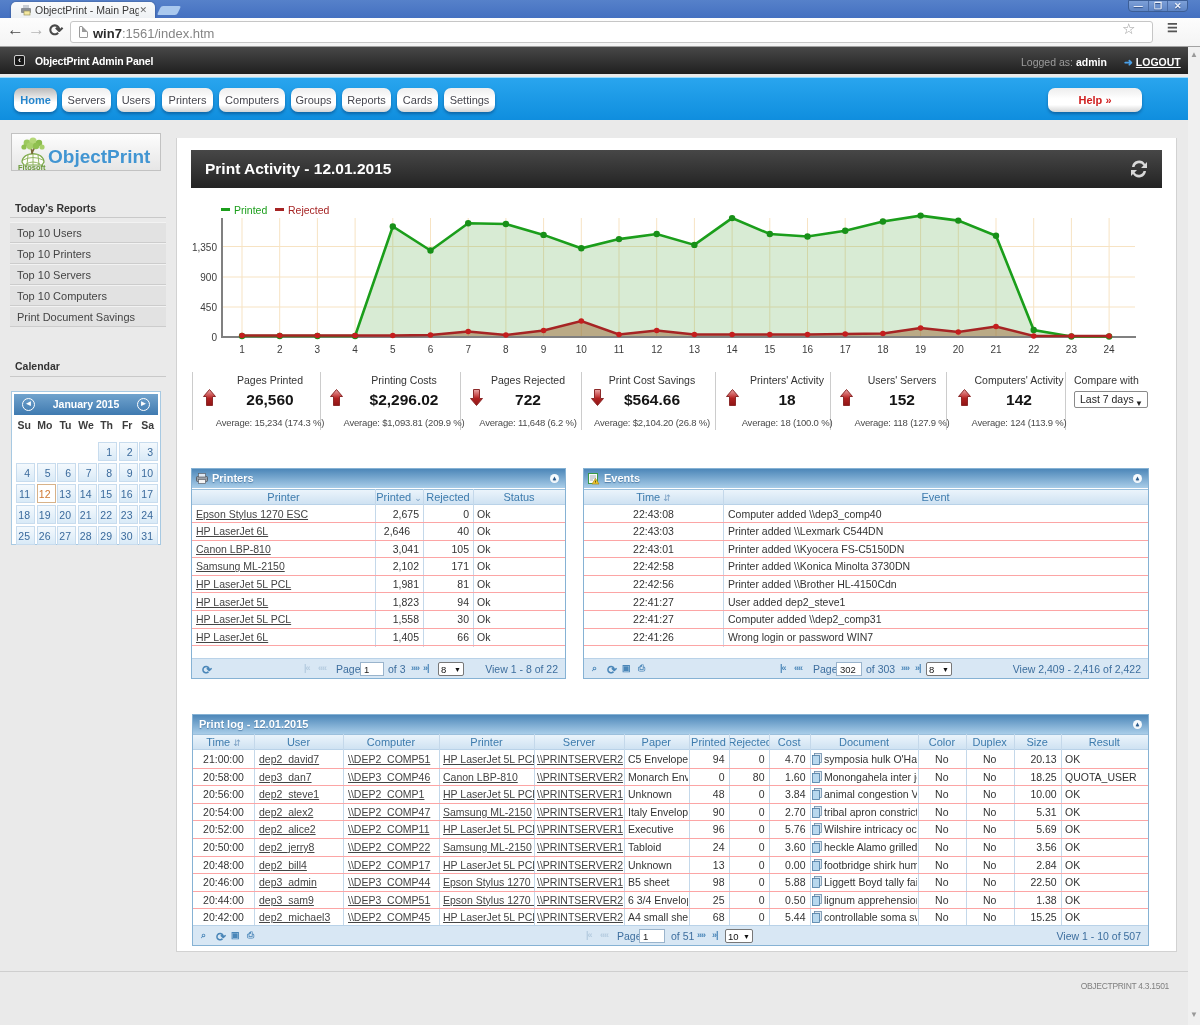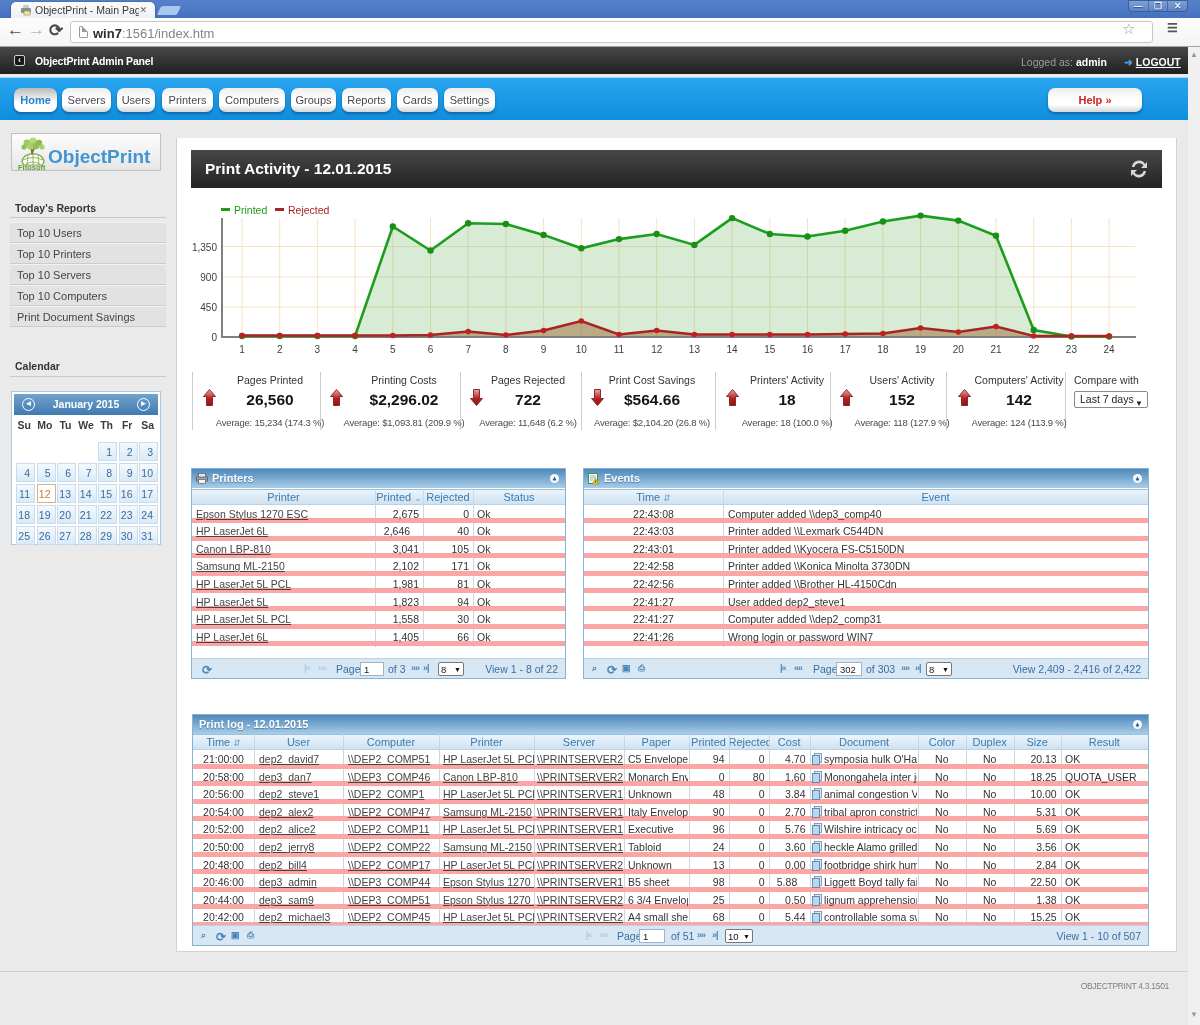--- a/index.html
+++ b/index.html
@@ -108,21 +108,21 @@
 .grid { position:absolute; border:1px solid #86b2d4; background:#fff; }
 .gtitle { position:absolute; left:0; top:0; width:100%; height:19px;
   background:linear-gradient(#4d87b9,#a9cde8); color:#fcfdfe; font-weight:bold; font-size:11px;
   line-height:19px; text-shadow:0 1px 1px rgba(20,70,120,.5); }
 .gcollapse { position:absolute; right:6px; top:5px; width:9px; height:9px; background:#f6fafd;
   border-radius:50%; color:#2a5a8c; font-size:6px; text-align:center; line-height:9px; }
 .ghead { position:absolute; left:0; width:100%; height:16px;
   background:linear-gradient(#ebf4fb,#cfe2f2); border-top:1px solid #9cc0dc; border-bottom:1px solid #b9d2e8; }
 .ghead span { position:absolute; top:0; font-size:11px; color:#3d7bad; text-align:center; line-height:15px; white-space:nowrap; overflow:hidden;}
 .gcol { position:absolute; top:0; width:1px; height:100%; background:#c4d8ea; }
-.grow { position:absolute; left:0; width:100%; height:17.6px; border-bottom:5px solid #fca5a5; }
+.grow { position:absolute; left:0; width:100%; height:17.6px; border-bottom:1px solid #fca5a5; }
 .grow span { position:absolute; top:1px; font-size:10.5px; color:#333; line-height:15px; white-space:nowrap; overflow:hidden;}
 .grow a { color:#444; text-decoration:underline; }
 .gpager { position:absolute; left:0; bottom:0; width:100%; height:20px; background:#d8e7f4;
   border-top:1px solid #b9d2e8; font-size:10.5px; color:#3d6e9e; }
 .pgbox { position:absolute; height:14px; top:3px; background:#fff; border:1px solid #9ab4cc; font-size:9.5px; color:#222; padding:1px 3px; }
 .pgsel { position:absolute; height:14px; top:3px; background:#fff; border:1px solid #777; border-radius:2px; font-size:9.5px; color:#111; padding:1px 2px; }
 .picon { position:absolute; top:4px; font-size:9px; font-weight:bold; color:#4a86b8; letter-spacing:-1px; }
 .picon.dis { color:#b4cbdf; }
 .sort { font-style:normal; font-size:9px; color:#7aa0c4; }
 .gtitle.wt { color:#fff; }
@@ -425,21 +425,21 @@
 <svg class="sarrow" style="left:726px;" width="13" height="17" viewBox="0 0 13 17">
     <defs></defs>
     <path d="M6.5,0.5 L12.5,7.5 L9.5,7.5 L9.5,16.5 L3.5,16.5 L3.5,7.5 L0.5,7.5 Z" fill="url(#gu4)" stroke="#8c2a2a" stroke-width="1"></path>
     <linearGradient id="gu4" x1="0" y1="0" x2="0" y2="1">
       <stop offset="0" stop-color="#eba9a9"></stop>
       <stop offset="0.45" stop-color="#c23a3a"></stop>
       <stop offset="0.55" stop-color="#b02222"></stop>
       <stop offset="1" stop-color="#8f1414"></stop>
     </linearGradient>
   </svg>
-<div class="stitle" style="left:902px;">Users' Activity</div>
+<div class="stitle" style="left:902px;">Users' Servers</div>
 <div class="snum" style="left:902px;">152</div>
 <div class="savg" style="left:902px;">Average: 118 (127.9 %)</div>
 <svg class="sarrow" style="left:840px;" width="13" height="17" viewBox="0 0 13 17">
     <defs></defs>
     <path d="M6.5,0.5 L12.5,7.5 L9.5,7.5 L9.5,16.5 L3.5,16.5 L3.5,7.5 L0.5,7.5 Z" fill="url(#gu5)" stroke="#8c2a2a" stroke-width="1"></path>
     <linearGradient id="gu5" x1="0" y1="0" x2="0" y2="1">
       <stop offset="0" stop-color="#eba9a9"></stop>
       <stop offset="0.45" stop-color="#c23a3a"></stop>
       <stop offset="0.55" stop-color="#b02222"></stop>
       <stop offset="1" stop-color="#8f1414"></stop>
@@ -766,21 +766,21 @@
     </div>
 <div class="grow" style="top:159.2px;">
       <span style="left:0;width:61px;text-align:center;">20:46:00</span>
       <span style="left:66px;width:83px;"><a>dep3_admin</a></span>
       <span style="left:155px;width:90px;"><a>\\DEP3_COMP44</a></span>
       <span style="left:250px;width:91px;"><a>Epson Stylus 1270 E</a></span>
       <span style="left:344px;width:86px;"><a>\\PRINTSERVER1</a></span>
       <span style="left:435px;width:60px;">B5 sheet</span>
       <span style="left:495.5px;width:36px;text-align:right;">98</span>
       <span style="left:535.5px;width:36px;text-align:right;">0</span>
-      <span style="left:575.5px;width:37px;text-align:center;">5.88</span>
+      <span style="left:575.5px;width:37px;text-align:right;">5.88</span>
       <span style="left:619px;width:105px;"><svg style="display:inline-block;vertical-align:-2px;margin-right:2px" width="10" height="12" viewBox="0 0 10 12">
           <rect x="2.5" y="0.5" width="7" height="9" fill="#dce8f2" stroke="#6a8aa8" stroke-width="0.8"></rect>
           <rect x="0.5" y="2.5" width="7" height="9" fill="#b8d8ee" stroke="#4a7aa2" stroke-width="0.8"></rect>
         </svg>Liggett Boyd tally fails</span>
       <span style="left:725.3px;width:47px;text-align:center;">No</span>
       <span style="left:772.6px;width:48px;text-align:center;">No</span>
       <span style="left:820.7px;width:43px;text-align:right;">22.50</span>
       <span style="left:872px;width:82px;">OK</span>
     </div>
 <div class="grow" style="top:176.8px;">

